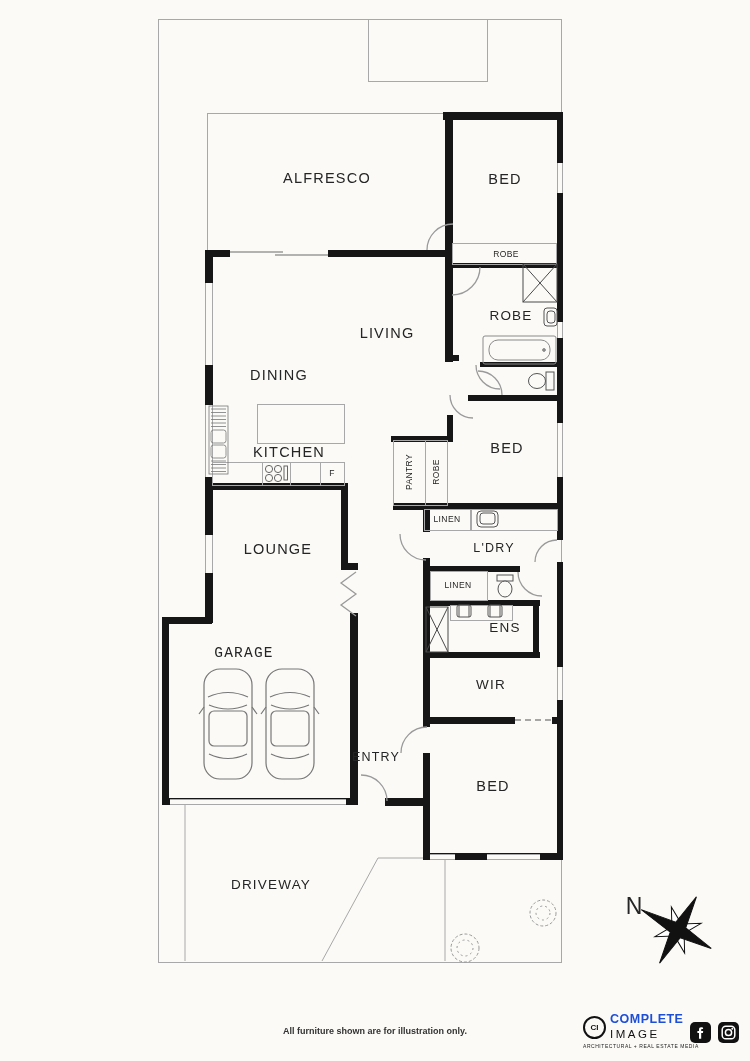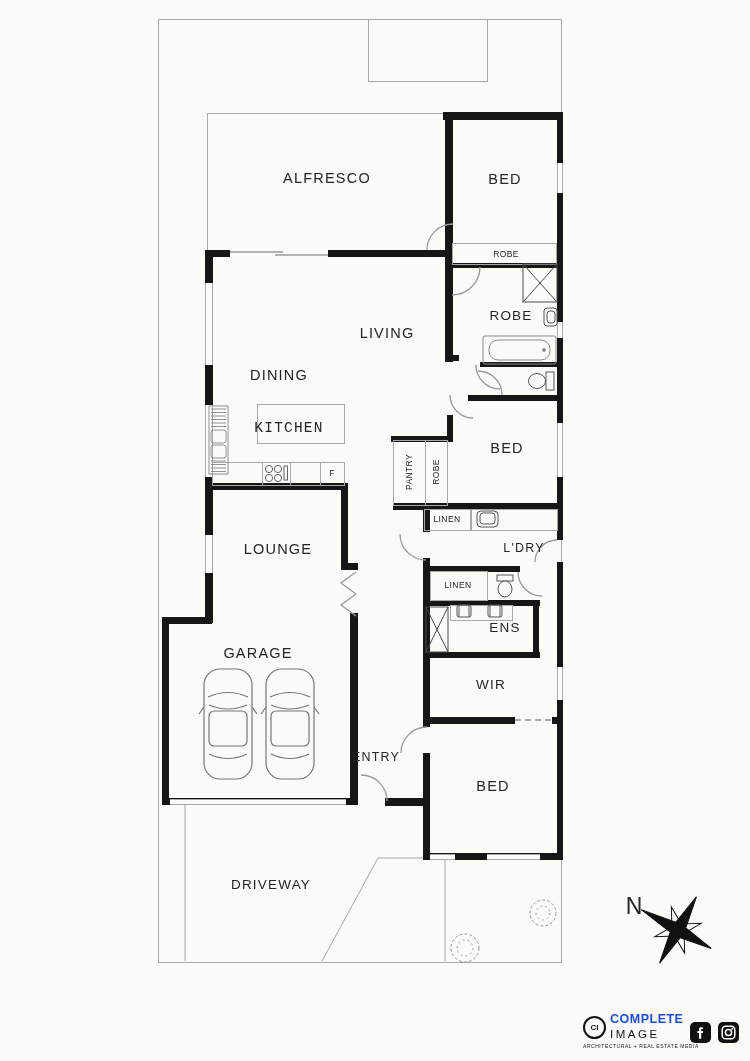--- a/index.html
+++ b/index.html
@@ -204,38 +204,39 @@
       <polygon points="678,888 683.7,924.3 716,930 683.7,935.7 678,968 672.3,935.7 640,930 672.3,924.3" fill="#111" stroke="#111" stroke-width="1"></polygon>
     </g>
   </svg>
 
   <div class="lbl lg" style="left:327px;top:178px;">ALFRESCO</div>
   <div class="lbl lg" style="left:505px;top:179px;">BED</div>
   <div class="lbl sm" style="left:506px;top:254px;">ROBE</div>
   <div class="lbl" style="left:511px;top:315px;">ROBE</div>
   <div class="lbl lg" style="left:279px;top:331px;margin-top:44px;">DINING</div>
   <div class="lbl lg" style="left:387px;top:333px;text-align:right;">LIVING</div>
-  <div class="lbl lg" style="left:289px;top:428px;font-family:Liberation Mono, monospace;">KITCHEN</div>
+  <div class="lbl lg" style="left:289px;top:452px;">KITCHEN</div>
   <div class="lbl sm" style="left:332px;top:473px;">F</div>
   <div class="lbl sm vert" style="left:409px;top:472px;">PANTRY</div>
   <div class="lbl sm vert" style="left:436px;top:472px;">ROBE</div>
   <div class="lbl lg" style="left:507px;top:448px;">BED</div>
   <div class="lbl sm" style="left:447px;top:519px;">LINEN</div>
-  <div class="lbl md" style="left:494px;top:548px;margin-left:30px;">L'DRY</div>
+  <div class="lbl md" style="left:494px;top:548px;">L'DRY</div>
   <div class="lbl lg" style="left:278px;top:549px;">LOUNGE</div>
   <div class="lbl sm" style="left:458px;top:585px;">LINEN</div>
   <div class="lbl" style="left:505px;top:627px;">ENS</div>
   <div class="lbl" style="left:491px;top:684px;">WIR</div>
-  <div class="lbl lg" style="left:258px;top:653px;">GARAGE</div>
+  <div class="lbl lg" style="left:244px;top:653px;font-family:Liberation Mono, monospace;">GARAGE</div>
   <div class="lbl md" style="left:376px;top:757px;">ENTRY</div>
   <div class="lbl lg" style="left:493px;top:786px;">BED</div>
   <div class="lbl" style="left:271px;top:884px;">DRIVEWAY</div>
   <div class="lbl" style="left:634px;top:906px;font-size:23px;letter-spacing:0;">N</div>
 
   <div class="note">
+    <div>All furniture shown are for illustration only.</div>
   </div>
 
   <div class="brand">
     <div class="ci-mark">CI</div>
     <div class="ci-line1">COMPLETE</div>
     <div class="ci-line2">IMAGE</div>
     <div class="ci-tag">ARCHITECTURAL + REAL ESTATE MEDIA</div>
   </div>
 
   <div class="soc" style="left:690px;">

